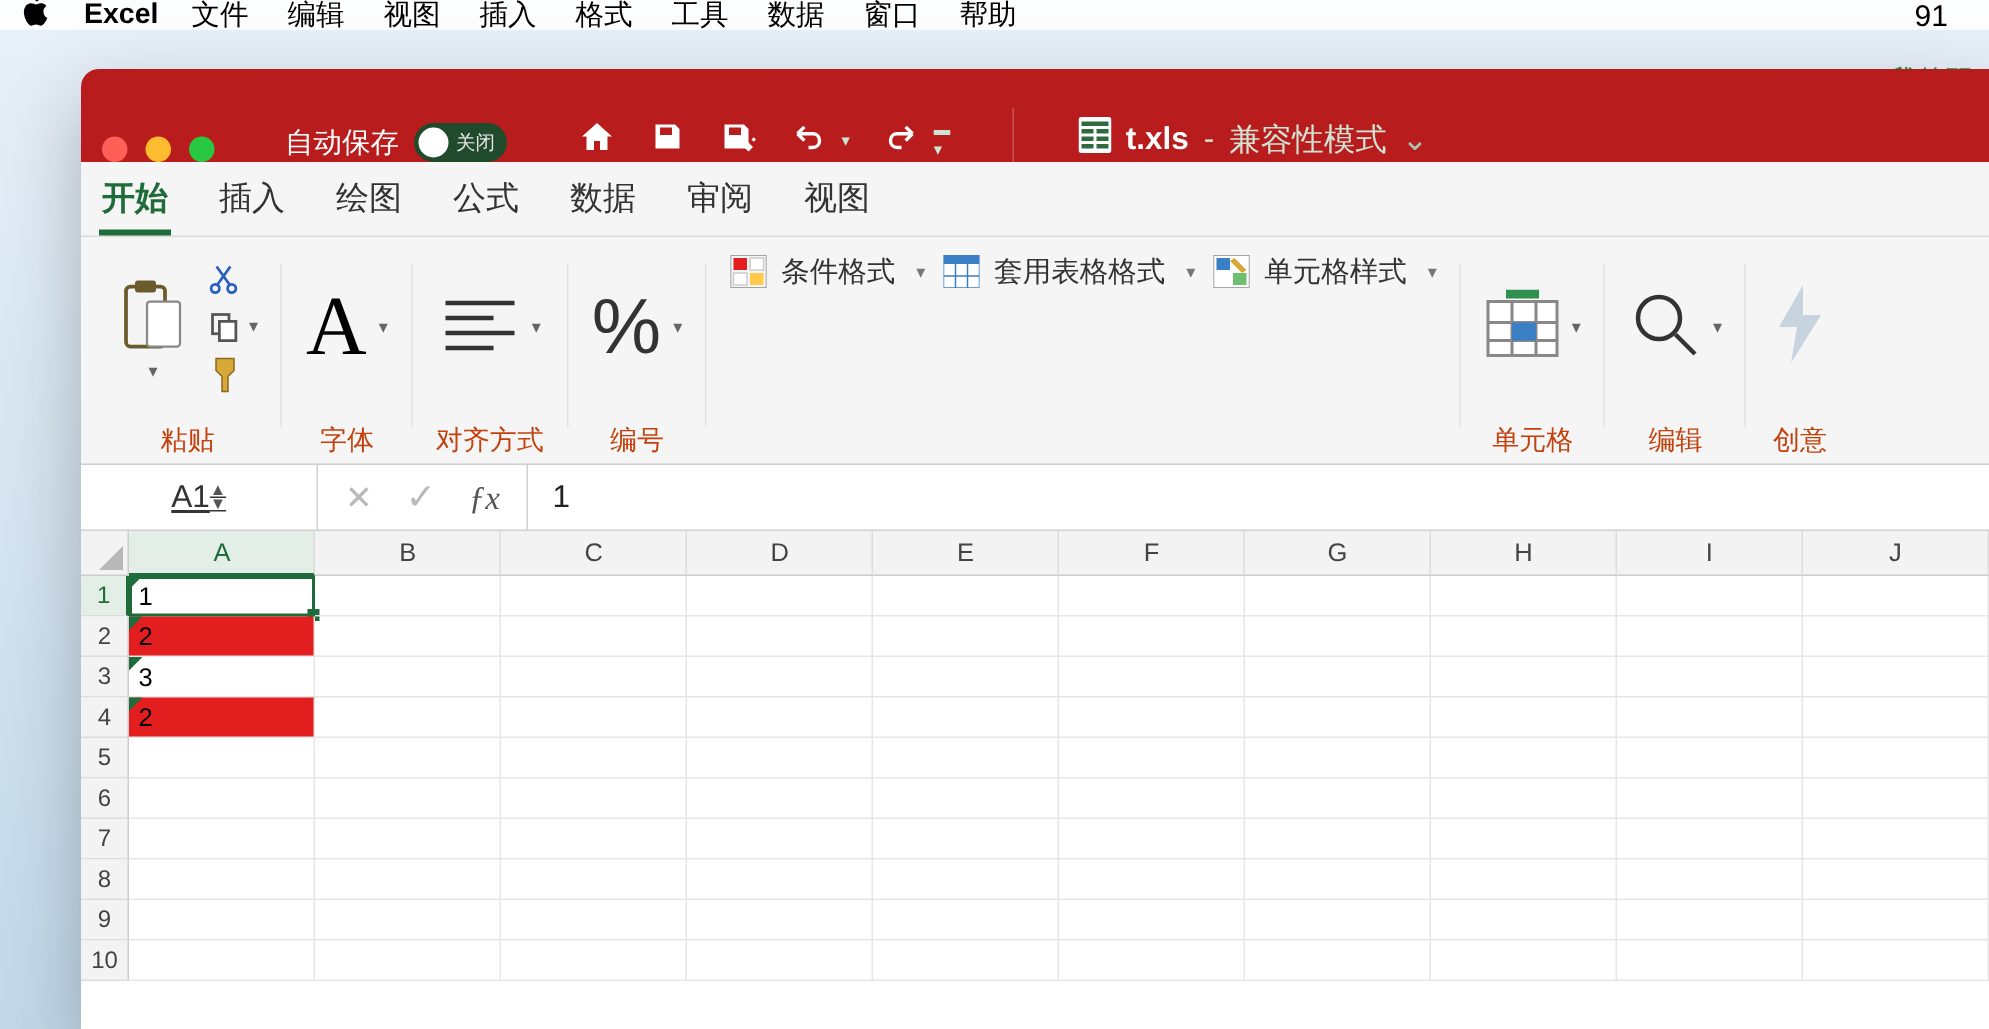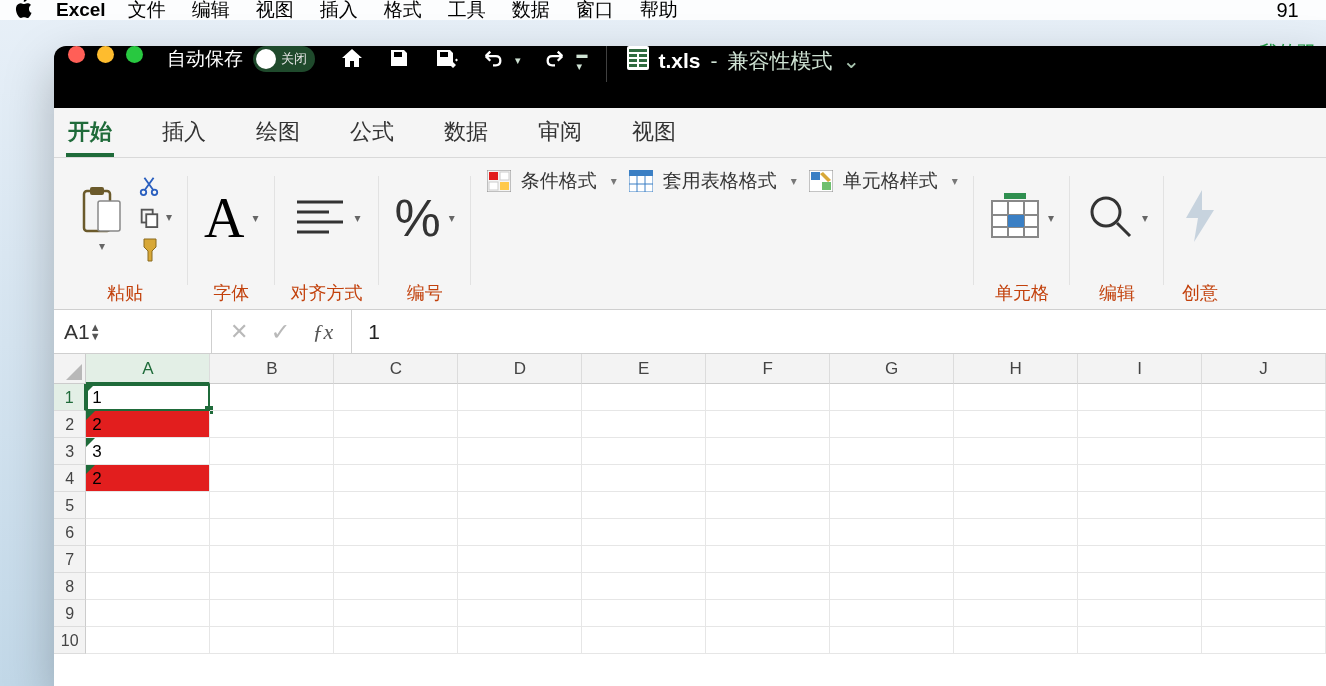--- a/index.html
+++ b/index.html
@@ -11,41 +11,41 @@
   .menubar .app-label { font-weight: 700; margin-right: 22px; }
   .menubar .mitem { margin-right: 26px; }
   .menubar .right { position: absolute; right: 0; display: flex; align-items: center; gap: 18px; padding-right: 10px; flex-direction: column; }
   .menubar .right .wifi-count { font-size: 20px; }
   .menubar .right .mydbl { color: #1a9a3f; font-weight: 500; }
 
   
   .window { position: absolute; top: 46px; left: 54px; right: 0; bottom: 0; border-radius: 12px 0 0 0; overflow: hidden; box-shadow: 0 20px 50px rgba(0,0,0,0.25); background: #f5f5f5; }
 
   
-  .titlebar { height: 62px; background: #000000; display: flex; align-items: flex-start; padding: 0 14px; color: #fff; }
+  .titlebar { height: 62px; background: #b91c1c; display: flex; align-items: flex-end; padding: 0 14px; color: #fff; gap: 23px; }
   .traffic { display: flex; gap: 12px; margin-right: 24px; }
   .traffic .dot { width: 17px; height: 17px; border-radius: 50%; }
   .traffic .close { background: #ff5f57; }
   .traffic .min { background: #febc2e; }
   .traffic .zoom { background: #28c840; }
   .autosave { display: flex; align-items: center; gap: 10px; font-size: 19px; }
   .switch { width: 62px; height: 26px; border-radius: 13px; background: #1f4a2c; display: flex; align-items: center; position: relative; color: #e5e5e5; font-size: 13px; }
   .switch .knob { width: 20px; height: 20px; border-radius: 50%; background: #fff; position: absolute; left: 3px; }
   .switch .lbl { position: absolute; right: 8px; font-size: 13px; }
   .tb-icons { display: flex; align-items: center; gap: 22px; margin-left: 24px; }
   .tb-icons svg { fill: #fff; }
   .tb-icons .chev { font-size: 11px; color: #cfe3d4; margin-left: -12px; }
   .tb-sep { width: 1px; height: 36px; background: rgba(255,255,255,0.25); margin: 0 20px; }
   .doc-title { display: flex; align-items: center; gap: 10px; font-size: 21px; color: #e8f0ea; }
   .doc-title .fname { color: #fff; font-weight: 700; }
   .doc-title .mode { color: #cfe3d4; }
   .doc-title .chv { color: #a8c4af; }
 
   
-  .ribbon-tabs { height: 50px; background: #f5f5f5; display: flex; align-items: flex-end; padding: 0 12px; gap: 46px; border-bottom: 1px solid #d9d9d9; font-size: 22px; color: #333; }
+  .ribbon-tabs { height: 50px; background: #f5f5f5; display: flex; align-items: flex-end; padding: 0 12px; gap: 30px; border-bottom: 1px solid #d9d9d9; font-size: 22px; color: #333; }
   .ribbon-tabs .tab { padding: 10px 2px 10px; cursor: pointer; }
   .ribbon-tabs .tab.active { color: #1f6b3a; font-weight: 600; border-bottom: 4px solid #1f6b3a; padding-bottom: 6px; }
 
   
   .ribbon { height: 152px; background: #f5f5f5; display: flex; align-items: stretch; padding: 10px 8px 4px; border-bottom: 1px solid #cfcfcf; }
   .group { display: flex; flex-direction: column; align-items: center; justify-content: space-between; padding: 0 16px; position: relative; }
   .group::after { content: ""; position: absolute; right: 0; top: 8px; bottom: 20px; width: 1px; background: #e2e2e2; }
   .group:last-child::after { display: none; }
   .group .top { display: flex; align-items: center; gap: 6px; height: 100px; }
   .group .label { font-size: 18px; color: #c2410c; margin-top: 4px; }
@@ -55,21 +55,21 @@
   .sub-col { display:flex; flex-direction:column; gap:8px; margin-left:8px; }
   .sub-item { display:flex; align-items:center; gap:4px; }
 
   .fmt-list { display:flex; flex-direction:row; gap:12px; align-items:flex-start; font-size:19px; color:#333; }
   .fmt-item { display:flex; align-items:center; gap:10px; }
   .fmt-item .chv { color:#777; font-size:12px; margin-left:4px;}
   .gray-label { color:#a8a8a8; }
 
   
   .fx-row { height: 44px; background: #fff; display: flex; align-items: center; border-bottom: 1px solid #cfcfcf; }
-  .namebox { width: 158px; height: 100%; border-right: 1px solid #cfcfcf; display: flex; align-items: center; justify-content: flex-start; padding: 0 10px; font-size: 21px; color: #333; }
+  .namebox { width: 158px; height: 100%; border-right: 1px solid #cfcfcf; display: flex; align-items: center; justify-content: center; padding: 0 10px; font-size: 21px; color: #333; text-decoration: underline; }
   .namebox .stepper { display:flex; flex-direction:column; line-height:9px; color:#555; font-size:11px; }
   .fx-btns { display:flex; align-items:center; gap:22px; padding:0 18px; color:#b9b9b9; border-right:1px solid #cfcfcf; height:100%; }
   .fx-btns .fx { font-style: italic; font-family: serif; font-size: 22px; color:#555; }
   .fx-input { padding:0 16px; font-size:21px; color:#222; }
 
   
   .grid-wrap { position:absolute; top:308px; left:0; right:0; bottom:0; background:#fff; }
   .col-headers { display:flex; height:30px; }
   .corner { width:34px; border-right:1px solid #ccc; border-bottom:1px solid #ccc; background:#f3f3f3; position:relative; }
   .corner::after { content:""; position:absolute; right:3px; bottom:3px; width:0; height:0; border-left:16px solid transparent; border-bottom:16px solid #b8b8b8; }

